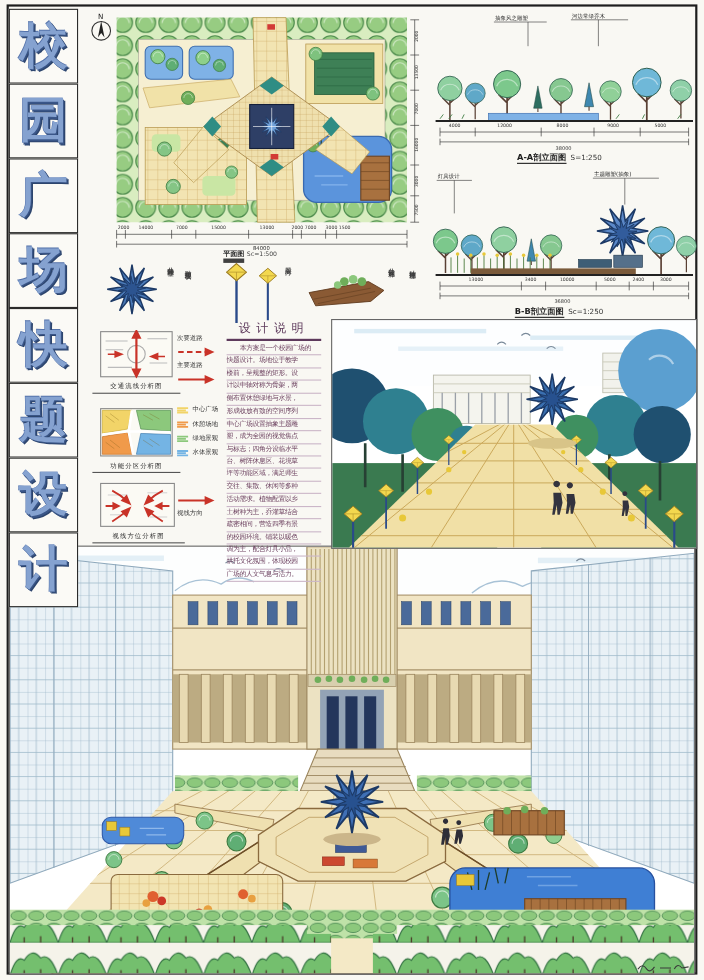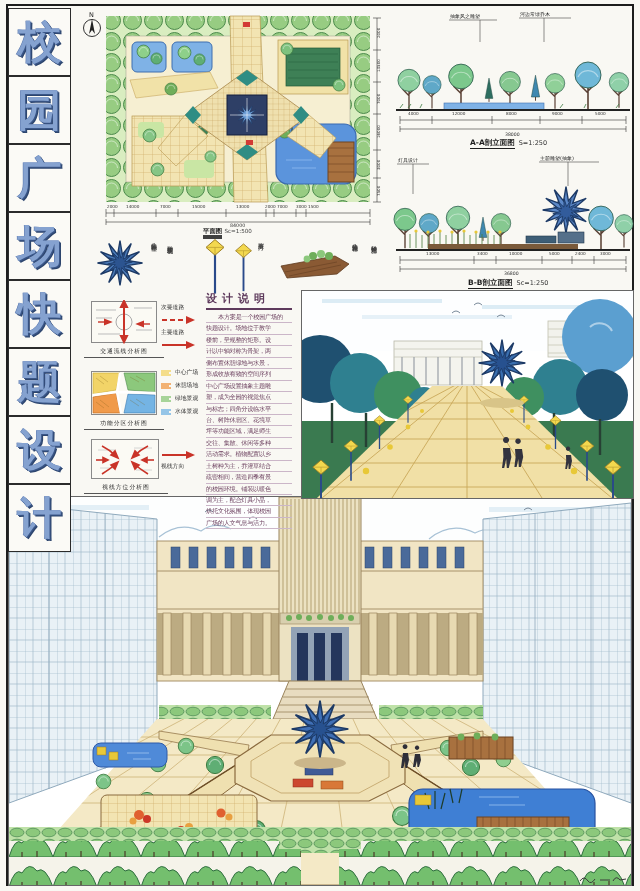--- a/index.html
+++ b/index.html
@@ -17,21 +17,21 @@
   .seclabel .sc{font-weight:normal;font-size:6.5px;color:#333;margin-left:4px;}
   .vcap{writing-mode:vertical-rl;text-orientation:upright;font-size:6px;color:#3c3c3c;
         letter-spacing:0.5px;line-height:1;white-space:nowrap;}
   .diagcap{font-size:5.8px;color:#2a2a2a;text-align:center;letter-spacing:1px;white-space:nowrap;
            border-bottom:.8px solid #555;padding-bottom:1px;}
   .leglab{font-size:5.8px;color:#333;white-space:nowrap;}
   .planlabel{font-size:6.4px;font-weight:bold;color:#1e1e1e;white-space:nowrap;}
   .planlabel .sc{font-weight:normal;font-size:5.6px;color:#444;}
   
   #notes{left:206px;top:291px;width:86px;height:214px;z-index:5;}
-  .nt{font-size:11px;font-weight:bold;letter-spacing:5px;color:#5e3a5c;text-align:left;
+  .nt{font-size:11px;font-weight:normal;letter-spacing:5px;color:#5e3a5c;text-align:center;
       border-bottom:2px double #5e3a5c;padding-bottom:2px;margin-bottom:2px;}
   .nl{font-size:6.2px;line-height:10.45px;height:10.45px;color:#6b3f5e;border-bottom:.5px solid #cbb6c8;
       white-space:nowrap;overflow:hidden;letter-spacing:-0.3px;}
   svg{display:block;}
   .panelborder{outline:0.8px solid #666;}
 </style>
 </head>
 <body>
 
 <div id="board">

